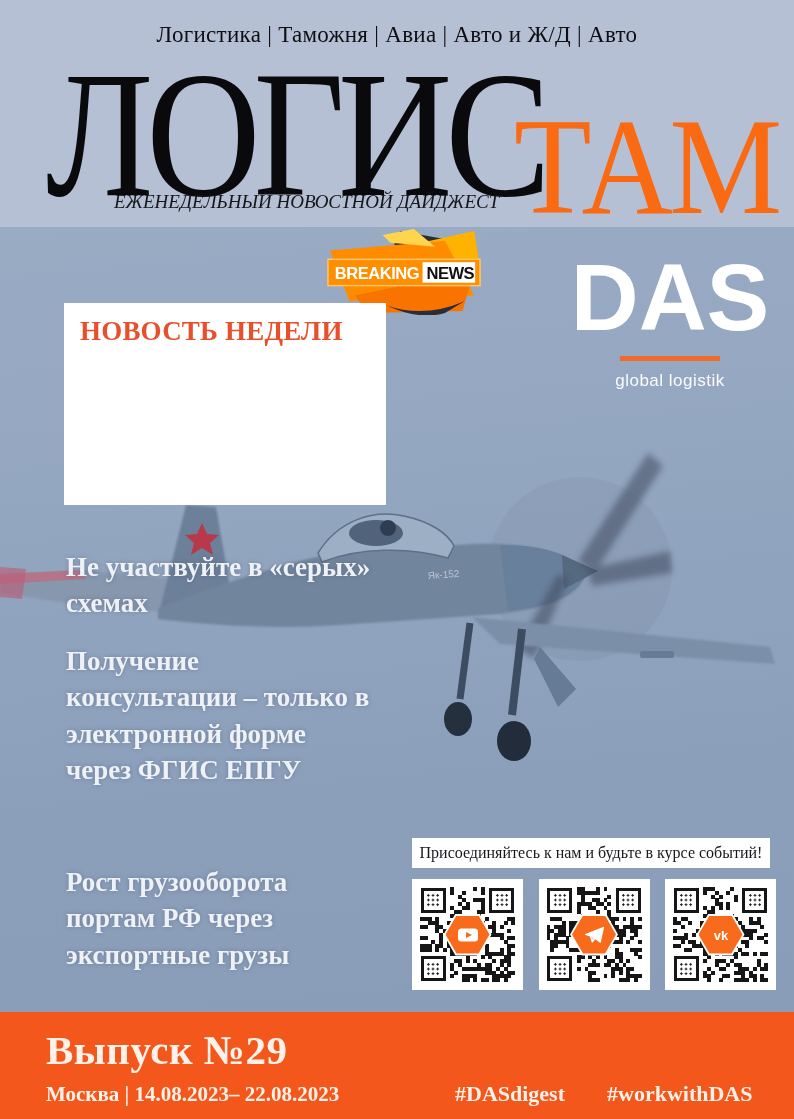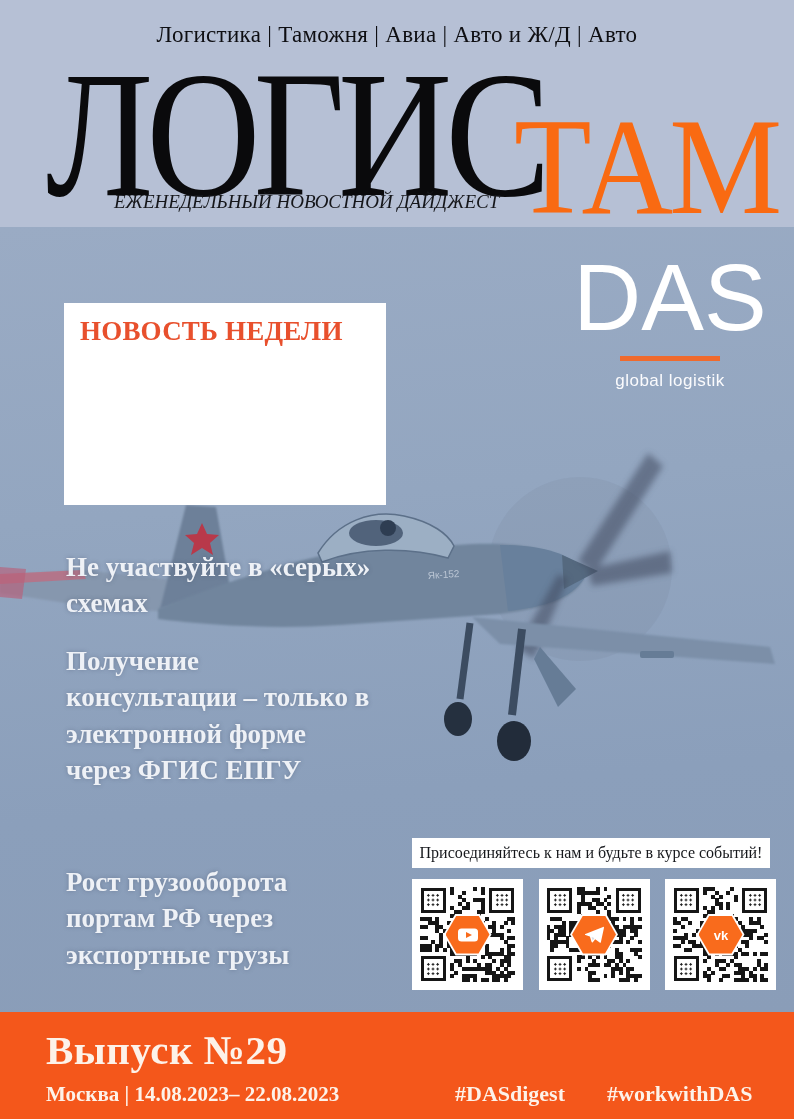--- a/index.html
+++ b/index.html
@@ -22,21 +22,21 @@
     background:linear-gradient(175deg,#9aabc4 0%,#93a6c0 35%,#8b9fbb 70%,#8a9db8 100%); }
   .plane-svg { position:absolute; left:0; top:0; width:794px; height:785px; }
 
   
   .breaking { position:absolute; left:326px; top:0px; width:156px; height:88px; }
   .bn-text { font-family:"Liberation Sans","DejaVu Sans",sans-serif; font-weight:bold; font-size:17px; letter-spacing:-.5px; }
 
   
   .das { position:absolute; left:570px; top:22px; width:200px; text-align:center;
     font-family:"Liberation Sans","DejaVu Sans",sans-serif; color:#fff; }
-  .das-word { font-size:94px; font-weight:normal; line-height:1.05; letter-spacing:0; }
+  .das-word { font-size:94px; font-weight:bold; line-height:1.05; letter-spacing:0; }
   .das-rule { width:100px; height:5px; background:#f06a2c; margin:8px auto 10px auto; }
   .das-tag { font-size:17px; letter-spacing:.5px; color:#fbfbfd; }
 
   
   .feature-box { position:absolute; left:64px; top:76px; width:322px; height:202px; background:#fff; padding:13px 16px; }
   .feature-kicker { font-size:27px; font-weight:bold; color:#e8502d; letter-spacing:.2px; }
   .feature-headline { margin-top:21px; font-size:26px; font-weight:bold; color:#121212;
     line-height:1.38; white-space:pre-line; }
 
   
@@ -122,20 +122,34 @@
         <path d="M470,396 L460,472" stroke="#3c4c61" stroke-width="7"></path>
         <path d="M522,402 L512,488" stroke="#3c4c61" stroke-width="8"></path>
         <polygon points="540,420 576,462 558,480 534,432" fill="#667c96"></polygon>
         <ellipse cx="458" cy="492" rx="14" ry="17" fill="#25303f"></ellipse>
         <ellipse cx="514" cy="514" rx="17" ry="20" fill="#222c3a"></ellipse>
       </g>
 
       <text x="428" y="352" font-size="10" fill="#cdd6e2" opacity=".8" transform="rotate(-4 428 352)" font-family="Liberation Sans, sans-serif">Як-152</text>
     </svg>
 
+    <div class="breaking">
+      <svg viewBox="0 0 160 90" width="156" height="88">
+        <polygon points="76,4 120,12 98,28 70,18" fill="#2a2d38"></polygon>
+        <polygon points="8,36 152,4 158,42 28,60" fill="#ffb300"></polygon>
+        <polygon points="4,24 122,14 152,70 24,76" fill="#ff8c00"></polygon>
+        <polygon points="30,70 152,44 140,86 42,88" fill="#f97300"></polygon>
+        <polygon points="58,8 90,2 112,20 66,16" fill="#ffd54d"></polygon>
+        <path d="M62,80 Q100,94 142,76 L122,88 Q96,96 62,80 Z" fill="#2a2d38"></path>
+        <rect x="2" y="33" width="156" height="27" fill="#ff8f00" stroke="#ffc766" stroke-width="1.5"></rect>
+        <text x="9" y="53" class="bn-text" fill="#ffffff">BREAKING</text>
+        <rect x="99" y="36" width="54" height="21" fill="#ffffff"></rect>
+        <text x="103" y="53" class="bn-text" fill="#111111">NEWS</text>
+      </svg>
+    </div>
 
     <div class="das">
       <div class="das-word">DAS</div>
       <div class="das-rule"></div>
       <div class="das-tag">global logistik</div>
     </div>
 
     <div class="feature-box">
       <div class="feature-kicker">НОВОСТЬ НЕДЕЛИ</div>
     </div>

